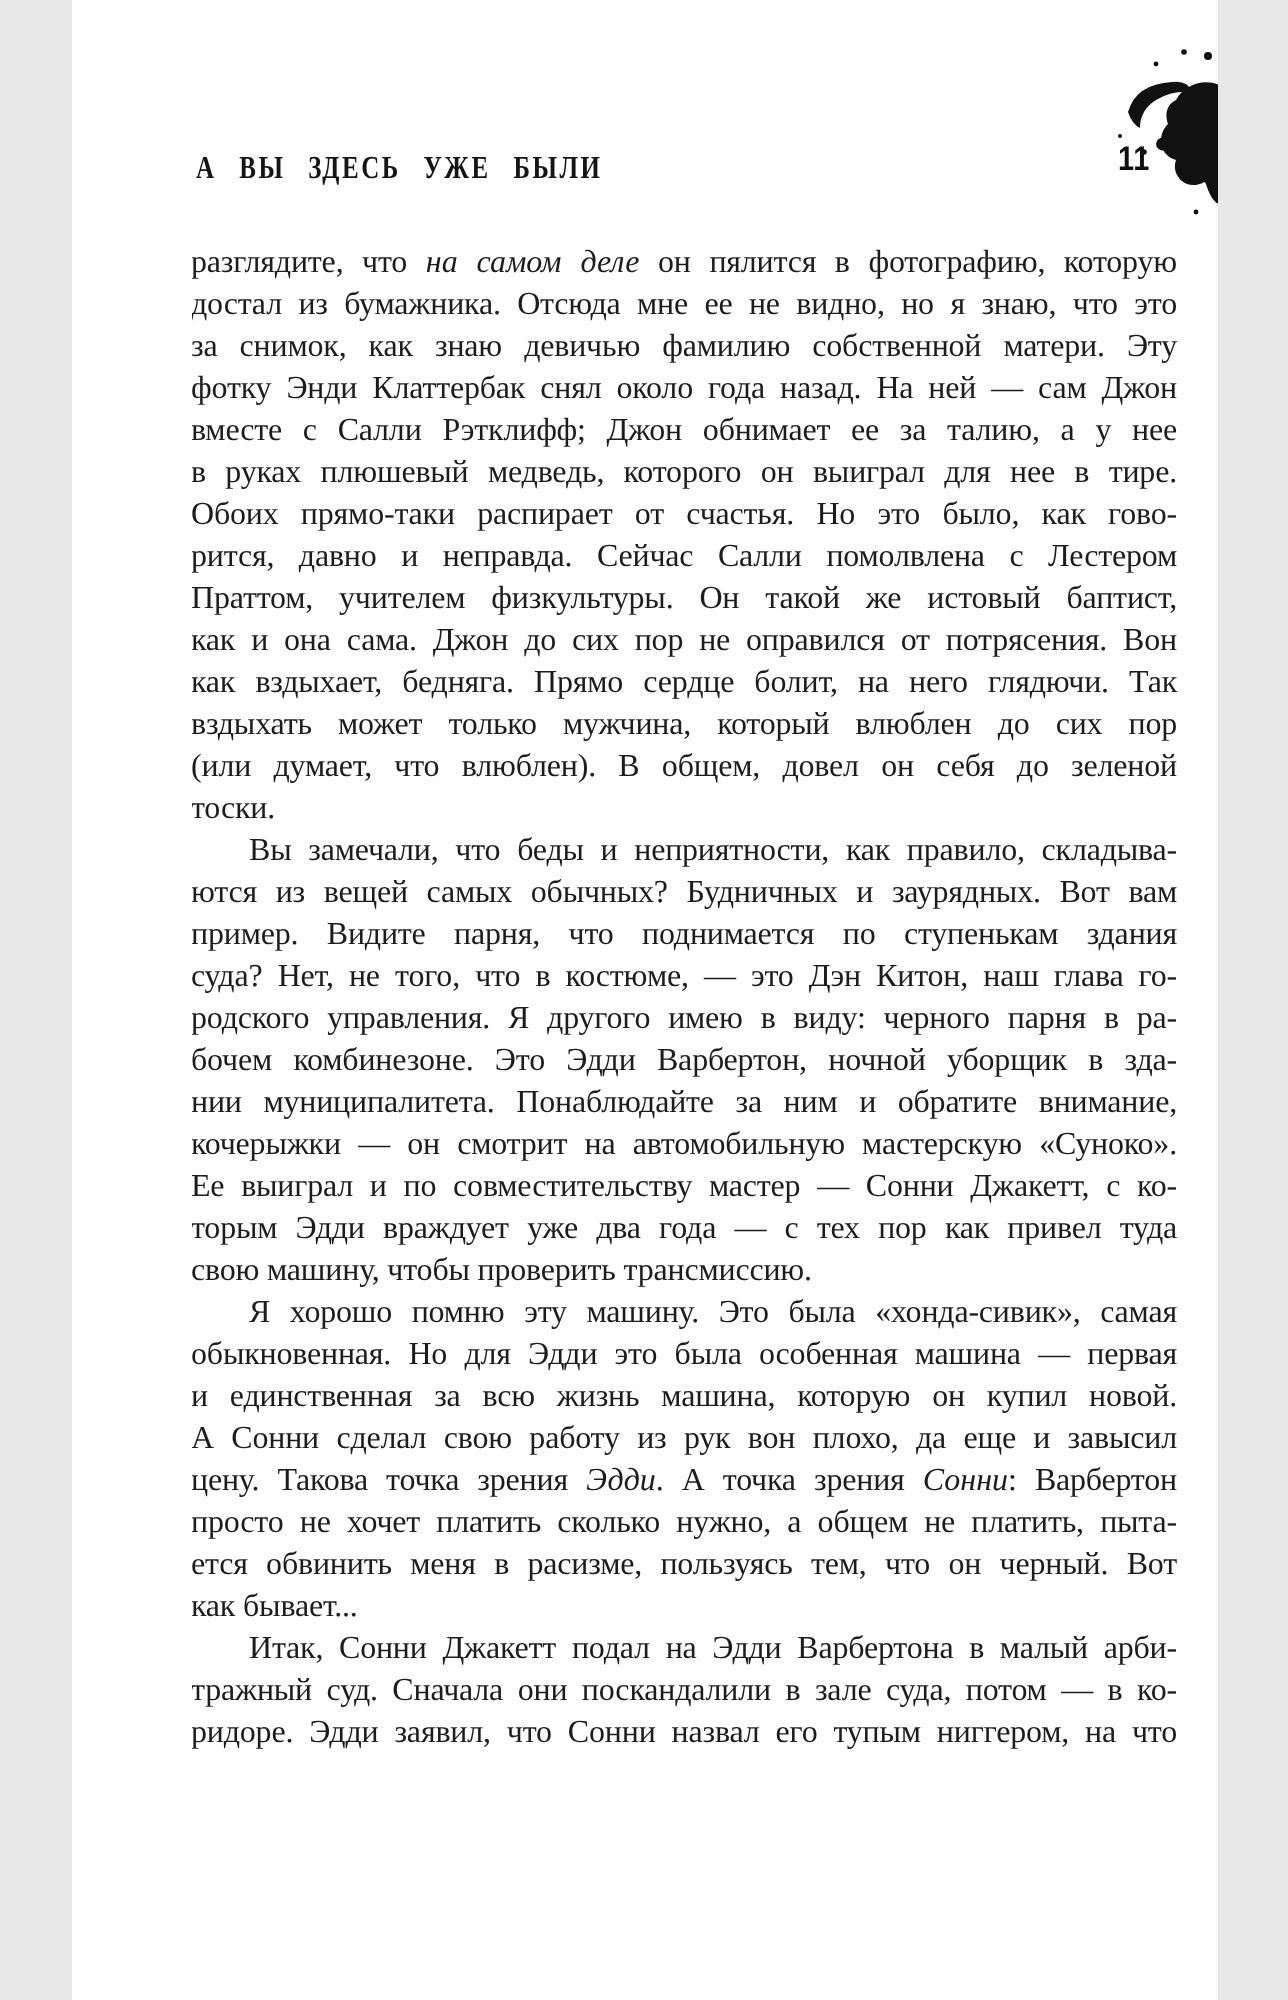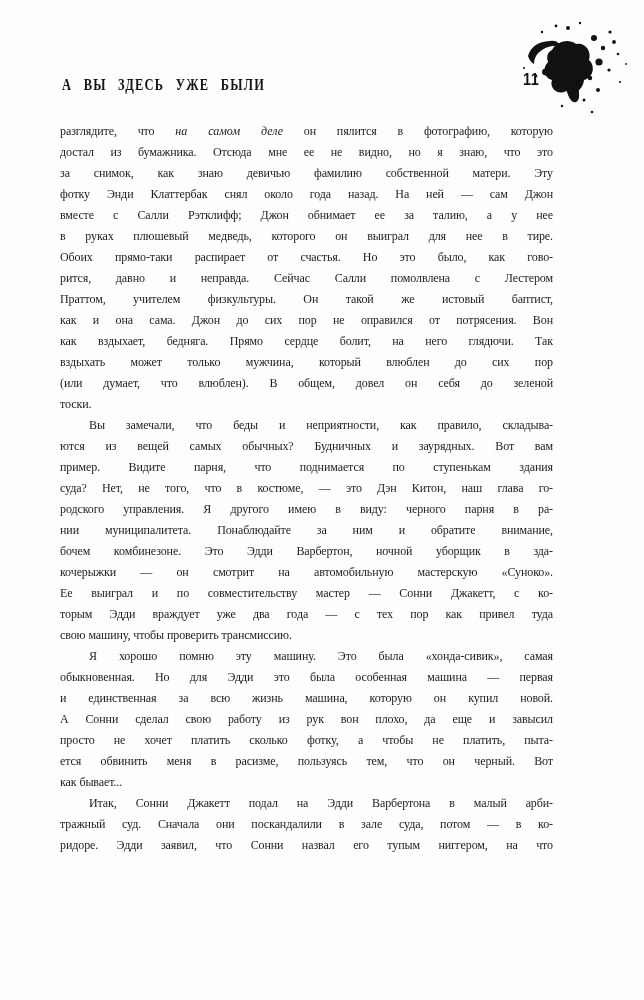--- a/index.html
+++ b/index.html
@@ -1,18 +1,18 @@
 <!DOCTYPE html>
 <html lang="ru"><head>
 <meta charset="utf-8">
 <style>
   html,body{margin:0;padding:0;background:#e8e8e8;}
   .page{
     position:relative;
-    width:644px;height:1000px;
+    width:573px;height:1000px;
     margin:0 auto;
     background:#fefefe;
     font-family:"Liberation Serif", serif;
     color:#1c1c1c;
     overflow:hidden;
   }
   
   .running-title{
     position:absolute;left:62px;top:76px;
     font-family:"Liberation Serif", serif;
@@ -39,21 +39,21 @@
     position:absolute;left:506px;top:20px;
     width:126px;height:100px;
   }
   
   .text-block{
     position:absolute;left:60px;top:121px;width:493px;
   }
   .line{
     height:21px;
     line-height:21px;
-    font-size:12px;
+    font-size:16px;
     letter-spacing:-0.1px;
     text-align:justify;
     text-align-last:justify;
     overflow:hidden;
     white-space:nowrap; 
     white-space:normal;
   }
   .line.flush{text-align-last:left;}
   .line.indent{text-indent:29px;}
   .line em{font-style:italic;letter-spacing:0;}
@@ -114,31 +114,32 @@
       <div class="line"><span>как и она сама. Джон до сих пор не оправился от потрясения. Вон</span></div>
       <div class="line"><span>как вздыхает, бедняга. Прямо сердце болит, на него глядючи. Так</span></div>
       <div class="line"><span>вздыхать может только мужчина, который влюблен до сих пор</span></div>
       <div class="line"><span>(или думает, что влюблен). В общем, довел он себя до зеленой</span></div>
       <div class="line flush"><span>тоски.</span></div>
       <div class="line indent"><span>Вы замечали, что беды и неприятности, как правило, складыва-</span></div>
       <div class="line"><span>ются из вещей самых обычных? Будничных и заурядных. Вот вам</span></div>
       <div class="line"><span>пример. Видите парня, что поднимается по ступенькам здания</span></div>
       <div class="line"><span>суда? Нет, не того, что в костюме, — это Дэн Китон, наш глава го-</span></div>
       <div class="line"><span>родского управления. Я другого имею в виду: черного парня в ра-</span></div>
+      <div class="line"><span>бочем комбинезоне. Это Эдди Варбертон, ночной уборщик в зда-</span></div>
       <div class="line"><span>нии муниципалитета. Понаблюдайте за ним и обратите внимание,</span></div>
-      <div class="line"><span>бочем комбинезоне. Это Эдди Варбертон, ночной уборщик в зда-</span></div>
       <div class="line"><span>кочерыжки — он смотрит на автомобильную мастерскую «Суноко».</span></div>
       <div class="line"><span>Ее выиграл и по совместительству мастер — Сонни Джакетт, с ко-</span></div>
       <div class="line"><span>торым Эдди враждует уже два года — с тех пор как привел туда</span></div>
       <div class="line flush"><span>свою машину, чтобы проверить трансмиссию.</span></div>
       <div class="line indent"><span>Я хорошо помню эту машину. Это была «хонда-сивик», самая</span></div>
       <div class="line"><span>обыкновенная. Но для Эдди это была особенная машина — первая</span></div>
       <div class="line"><span>и единственная за всю жизнь машина, которую он купил новой.</span></div>
       <div class="line"><span>А Сонни сделал свою работу из рук вон плохо, да еще и завысил</span></div>
-      <div class="line"><span>просто не хочет платить сколько фотку, а чтобы не платить, пыта-</span></div>
+      <div class="line"><span>цену. Такова точка зрения </span><em>Эдди</em><span>. А точка зрения </span><em>Сонни</em><span>: Варбертон</span></div>
+      <div class="line"><span>просто не хочет платить сколько нужно, а общем не платить, пыта-</span></div>
       <div class="line"><span>ется обвинить меня в расизме, пользуясь тем, что он черный. Вот</span></div>
       <div class="line flush"><span>как бывает...</span></div>
       <div class="line indent"><span>Итак, Сонни Джакетт подал на Эдди Варбертона в малый арби-</span></div>
       <div class="line"><span>тражный суд. Сначала они поскандалили в зале суда, потом — в ко-</span></div>
       <div class="line"><span>ридоре. Эдди заявил, что Сонни назвал его тупым ниггером, на что</span></div>
     </div>
 
 </div>
 
 </body></html>

